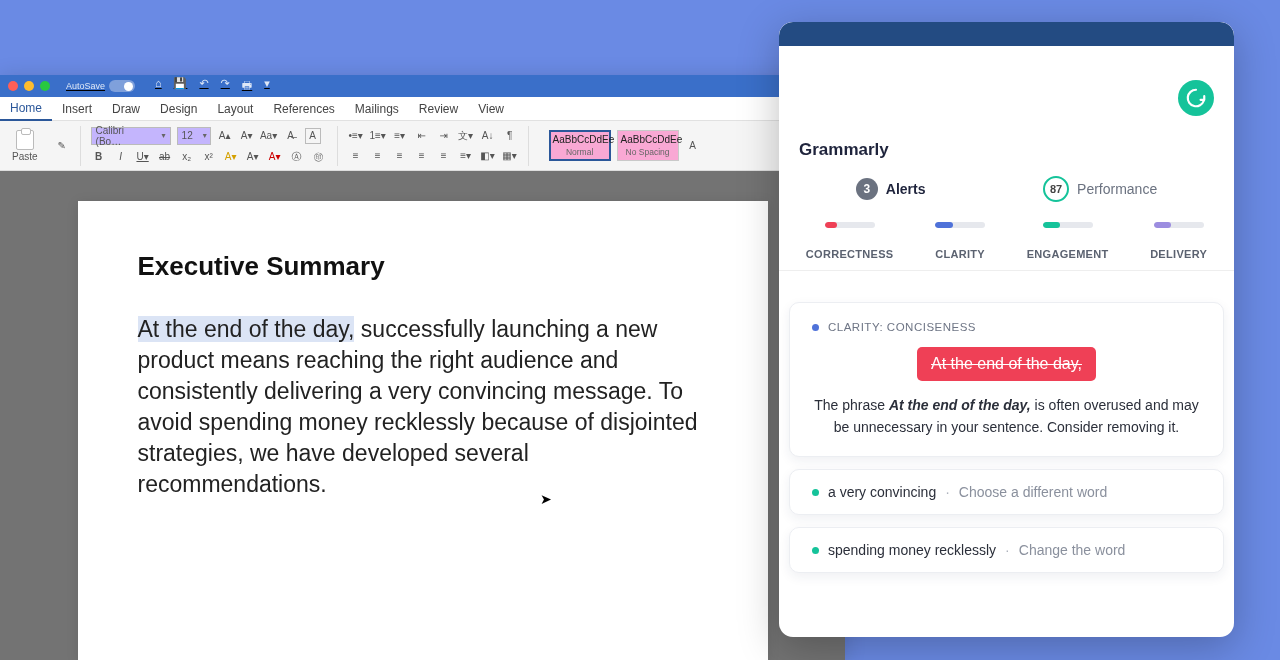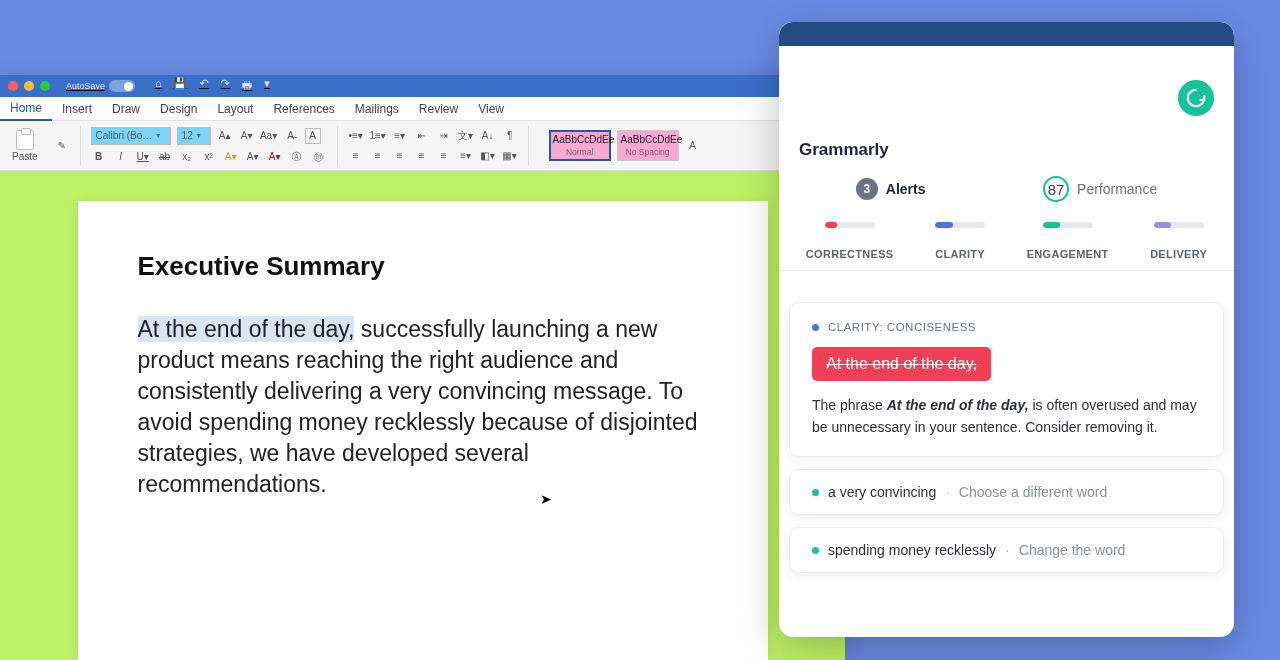--- a/index.html
+++ b/index.html
@@ -37,33 +37,33 @@
     height: 50px; background:#f5f5f5; border-bottom:1px solid #ddd;
     display:flex; align-items:center; font-size:11px; padding:0 6px; gap:10px;
     color:#555;
   }
   .paste-block { display:flex; flex-direction:column; align-items:center; gap:1px; padding:2px 6px;}
   .paste-block .clip { width:18px; height:20px; border:1px solid #bbb; background:#fff; border-radius:2px; position:relative;}
   .paste-block .clip::before{content:"";position:absolute;top:-3px;left:4px;width:8px;height:5px;border:1px solid #bbb;border-radius:2px;background:#fff;}
   .ribbon .sep { width:1px; height:40px; background:#ddd;}
   .font-group { display:flex; flex-direction:column; gap:4px;}
   .row { display:flex; align-items:center; gap:6px;}
-  .combo { height:18px; border:1px solid #bbb; background:#7dd3fc; font-size:10px; display:flex; align-items:center; padding:0 4px; gap:4px;}
+  .combo { height:18px; border:1px solid #bbb; background:#c4b5fd; font-size:10px; display:flex; align-items:center; padding:0 4px; gap:10px;}
   .combo .chev { font-size:8px; color:#666;}
   .mini-btn { width:16px; height:16px; font-size:10px; display:flex; align-items:center; justify-content:center; color:#555;}
   .bold{font-weight:700;} .italic{font-style:italic;} .underline{text-decoration:underline;} .strike{text-decoration:line-through;}
   .sml{font-size:10px;}
 
   .styles-group { display:flex; gap:6px; margin-left:10px;}
   .style-card { width:62px; padding:3px 3px; border:1px solid #c9c9c9; background:#f9a8d4; text-align:center;}
   .style-card.active { border-color:#2b579a; box-shadow:0 0 0 1px #2b579a inset;}
   .style-card .samp { font-size:10px; color:#222; display:block;}
   .style-card .lbl { font-size:8.5px; color:#666; display:block; margin-top:2px;}
 
-  .doc-area { position:relative; width:100%; height:calc(100% - 96px); background:#bef264; padding-top:30px; display:flex; justify-content:center;}
+  .doc-area { position:relative; width:100%; height:calc(100% - 96px); background:#737373; padding-top:30px; display:flex; justify-content:center;}
   .page { width:690px; height:100%; background:#fff; box-shadow:0 2px 12px rgba(0,0,0,.1); padding:50px 60px;}
   .page h1 { font-size:26px; font-weight:700; color:#111; margin-bottom:32px;}
   .para { font-size:23px; line-height:1.35; color:#222; font-weight:400;}
   .hl { background:#dbe4f5;}
 
   .cursor-arrow { position:absolute; font-size:14px; color:#000; }
 
   
   .g-panel {
     position:absolute; top:22px; left:779px;
@@ -76,30 +76,30 @@
   .g-logo { position:absolute; top:58px; right:20px; width:36px; height:36px; border-radius:50%; background:#15c39a; display:flex; align-items:center; justify-content:center;}
   .g-logo svg { width:22px; height:22px; }
   .g-title { position:absolute; top:118px; left:20px; font-size:17px; font-weight:700; color:#1f243c;}
 
   .g-tabs { position:absolute; top:148px; left:0; right:0; display:flex; justify-content:space-around; padding:0 18px;}
   .g-tab { display:flex; align-items:center; gap:8px; font-size:14px; color:#6b7280; padding:6px 4px;}
   .g-tab.active { color:#1f243c; font-weight:600;}
   .g-badge { width:22px; height:22px; border-radius:50%; background:#6b7280; color:#fff; font-size:12px; display:flex; align-items:center; justify-content:center; font-weight:600;}
   .g-target { width:20px; height:20px; border:1.5px solid #888; border-radius:50%; display:inline-block; position:relative;}
   .g-target::after{content:"";position:absolute;top:5px;left:5px;width:8px;height:8px;border:1.5px solid #888;border-radius:50%;}
-  .g-perf-ring { width:26px; height:26px; border-radius:50%; border:2.5px solid #15c39a; display:flex; align-items:center; justify-content:center; font-size:15px; color:#444; font-weight:400;}
+  .g-perf-ring { width:26px; height:26px; border-radius:50%; border:2.5px solid #15c39a; display:flex; align-items:center; justify-content:center; font-size:11px; color:#444; font-weight:700;}
 
   .g-cats { position:absolute; top:200px; left:0; right:0; display:flex; justify-content:space-around; padding:0 6px 10px; border-bottom:1px solid #eee;}
   .g-cat { display:flex; flex-direction:column; align-items:center; gap:20px;}
   .g-bar { width:50px; height:6px; border-radius:3px; background:#e6e8ed; position:relative; overflow:hidden;}
   .g-bar span { position:absolute; left:0; top:0; height:100%; border-radius:3px;}
   .c-red span{background:#ef4056;} .c-blue span{background:#4f72d9;} .c-green span{background:#15c39a;} .c-purple span{background:#9c8de0;}
   .g-cat-label { font-size:11px; letter-spacing:.3px; font-weight:700; color:#5b6270;}
 
-  .g-cards { position:absolute; top:280px; left:10px; right:10px; display:flex; flex-direction:column; gap:12px; }
+  .g-cards { position:absolute; top:280px; left:10px; right:10px; display:flex; flex-direction:column; gap:12px;text-align:center; }
   .g-card { background:#fff; border:1px solid #eceef2; border-radius:10px; box-shadow:0 4px 12px rgba(30,40,80,.07); padding:18px 22px;}
   .g-card.small { padding:14px 22px;}
   .card-head { display:flex; align-items:center; gap:9px; font-size:11.5px; letter-spacing:.5px; color:#6e7585;}
   .dot { width:7px; height:7px; border-radius:50%;}
   .dot.blue{background:#4f72d9;} .dot.green{background:#15c39a;}
   .del-chip { display:inline-block; background:#ef4056; color:#fff; padding:8px 14px; border-radius:5px; font-size:16px; text-decoration:line-through; margin:14px 0;}
   .card-body { font-size:14px; line-height:1.55; color:#2b2f3a;}
   .card-body em { font-style:italic; font-weight:600;}
   .sugg-line { display:flex; align-items:center; gap:9px; font-size:14px; color:#2b2f3a;}
   .sugg-line .sep-dot { color:#aeb3bd;}

